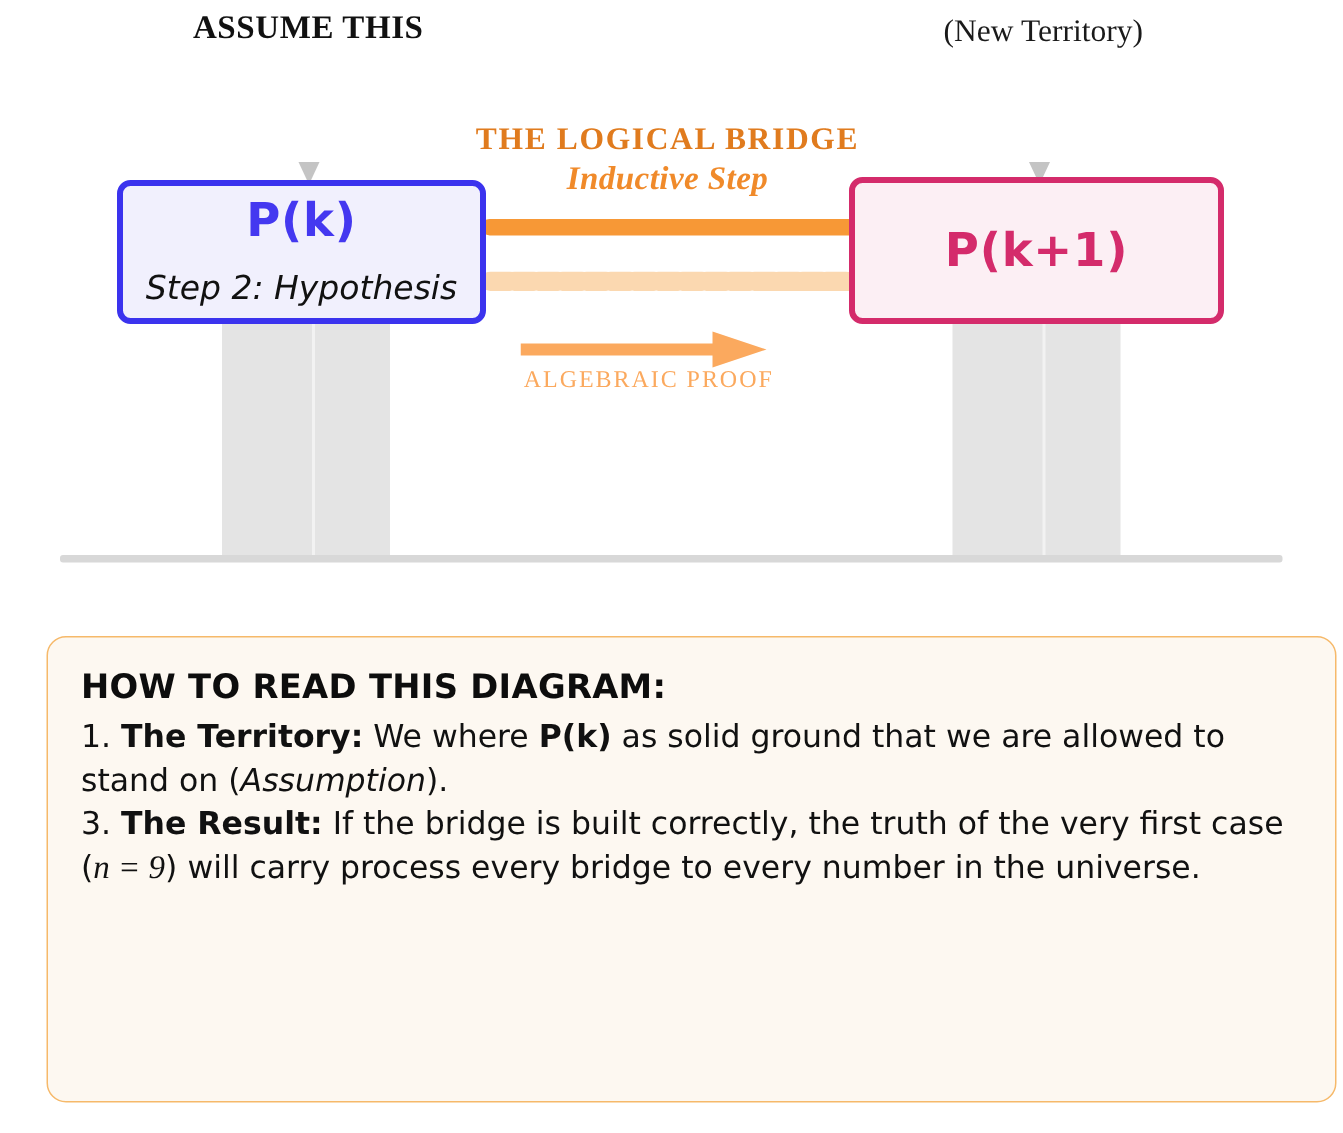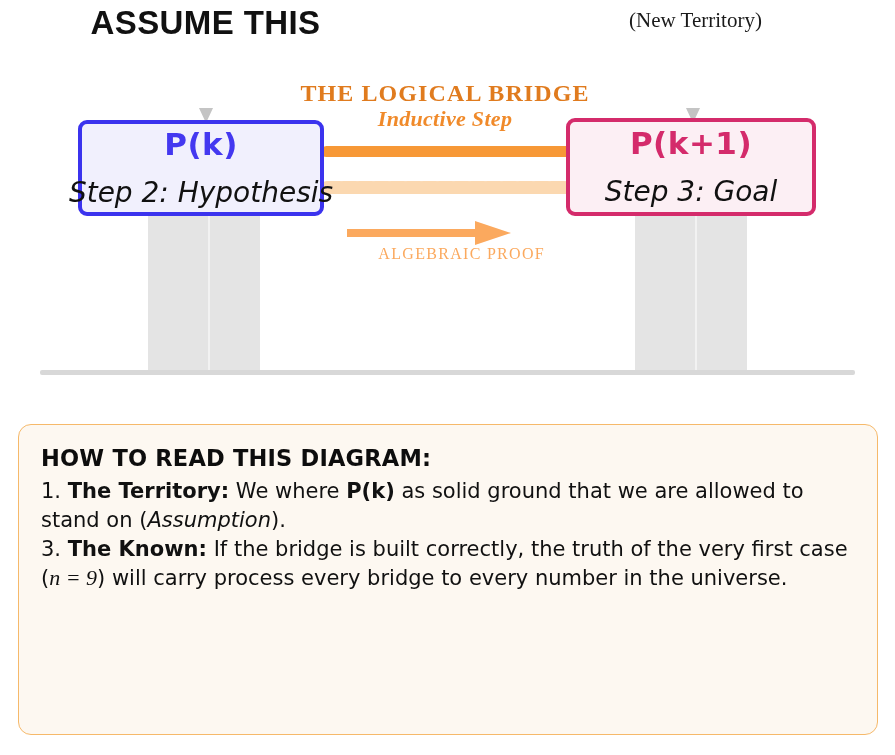--- a/index.html
+++ b/index.html
@@ -14,44 +14,44 @@
     font-family: "Liberation Sans", sans-serif;
     overflow: hidden;
   }
 
   
   .abs { position: absolute; }
 
   
   .caption-group { text-align: center; }
   .caption-title {
-    font-family: Liberation Sans, sans-serif;
-    font-weight: bold;
-    font-size: 33px;
+    font-family: Liberation Serif, serif;
+    font-weight: bold;
+    font-size: 22px;
     color: #111111;
     letter-spacing: 0.4px;
     line-height: 1.05;
     white-space: nowrap;
   }
   .caption-sub {
     font-family: "Liberation Serif", serif;
     font-size: 21px;
     color: #1a1a1a;
     line-height: 1.35;
     white-space: nowrap;
   }
 
   
   .pointer-arrow { overflow: visible; }
 
   
   .bridge-title {
     font-family: "Liberation Serif", serif;
     font-weight: bold;
-    font-size: 24px;
+    font-size: 21px;
     color: #E07B1E;
     letter-spacing: 1.1px;
     text-align: center;
     white-space: nowrap;
   }
   .bridge-subtitle {
     font-family: "Liberation Serif", serif;
     font-weight: bold;
     font-style: italic;
     font-size: 22px;
@@ -99,21 +99,21 @@
     font-weight: bold;
     font-size: 31px;
     line-height: 1.0;
     letter-spacing: 0.5px;
   }
   .node-left .node-head  { color: #4438F0; }
   .node-right .node-head { color: #D42B6B; }
   .node-sub {
     font-family: "DejaVu Sans", sans-serif;
     font-style: italic;
-    font-size: 28px;
+    font-size: 22px;
     color: #111111;
     margin-top: 19px;
     line-height: 1.0;
     white-space: nowrap;
   }
 
   
   .deck {
     background: #F79836;
     height: 11px;
@@ -122,21 +122,21 @@
   .chain {
     height: 13px;
   }
 
   
   .proof-label {
     font-family: "Liberation Serif", serif;
     font-size: 16px;
     color: #FBA95E;
     letter-spacing: 1.3px;
-    text-align: right;
+    text-align: center;
     white-space: nowrap;
   }
 
   
   .panel {
     box-sizing: border-box;
     border: 1.6px solid #F6B96A;
     border-radius: 13px;
     background: #FDF8F1;
   }
@@ -224,39 +224,38 @@
   </svg>
   <div class="abs proof-label" style="left:320px; top:245px; width:225px;">ALGEBRAIC PROOF</div>
 
   <div class="abs node node-left" style="left:78px; top:120px; width:246px; height:96px;">
     <div class="node-head">P(k)</div>
     <div class="node-sub">Step 2: Hypothesis</div>
   </div>
 
   <div class="abs node node-right" style="left:566px; top:118px; width:250px; height:98px;">
     <div class="node-head">P(k+1)</div>
-    <div class="node-sub">Step 3: Goal</div>
   </div>
 
 </div>
 
-<div class="abs panel" style="left:18px; top:424px; width:860px; height:311px;">
+<div class="abs panel" style="left:31px; top:424px; width:860px; height:311px;">
   <div class="panel-inner">
     <div class="panel-title">HOW TO READ THIS DIAGRAM:</div>
 
     <div class="panel-body">
 
       <p>
         <span>1.</span>
         <span class="b">The Territory:</span>
         <span>We where </span><span class="b">P(k)</span><span> as solid ground that we are allowed to stand on (</span><span class="it">Assumption</span><span>).</span>
       </p>
 
 
       <p>
         <span>3.</span>
-        <span class="b">The Known:</span>
+        <span class="b">The Result:</span>
         <span>If the bridge is built correctly, the truth of the very first case (</span><span class="mathit">n = 9</span><span>) will carry process every bridge to every number in the universe.</span>
       </p>
 
     </div>
   </div>
 </div>
 
 </body></html>

